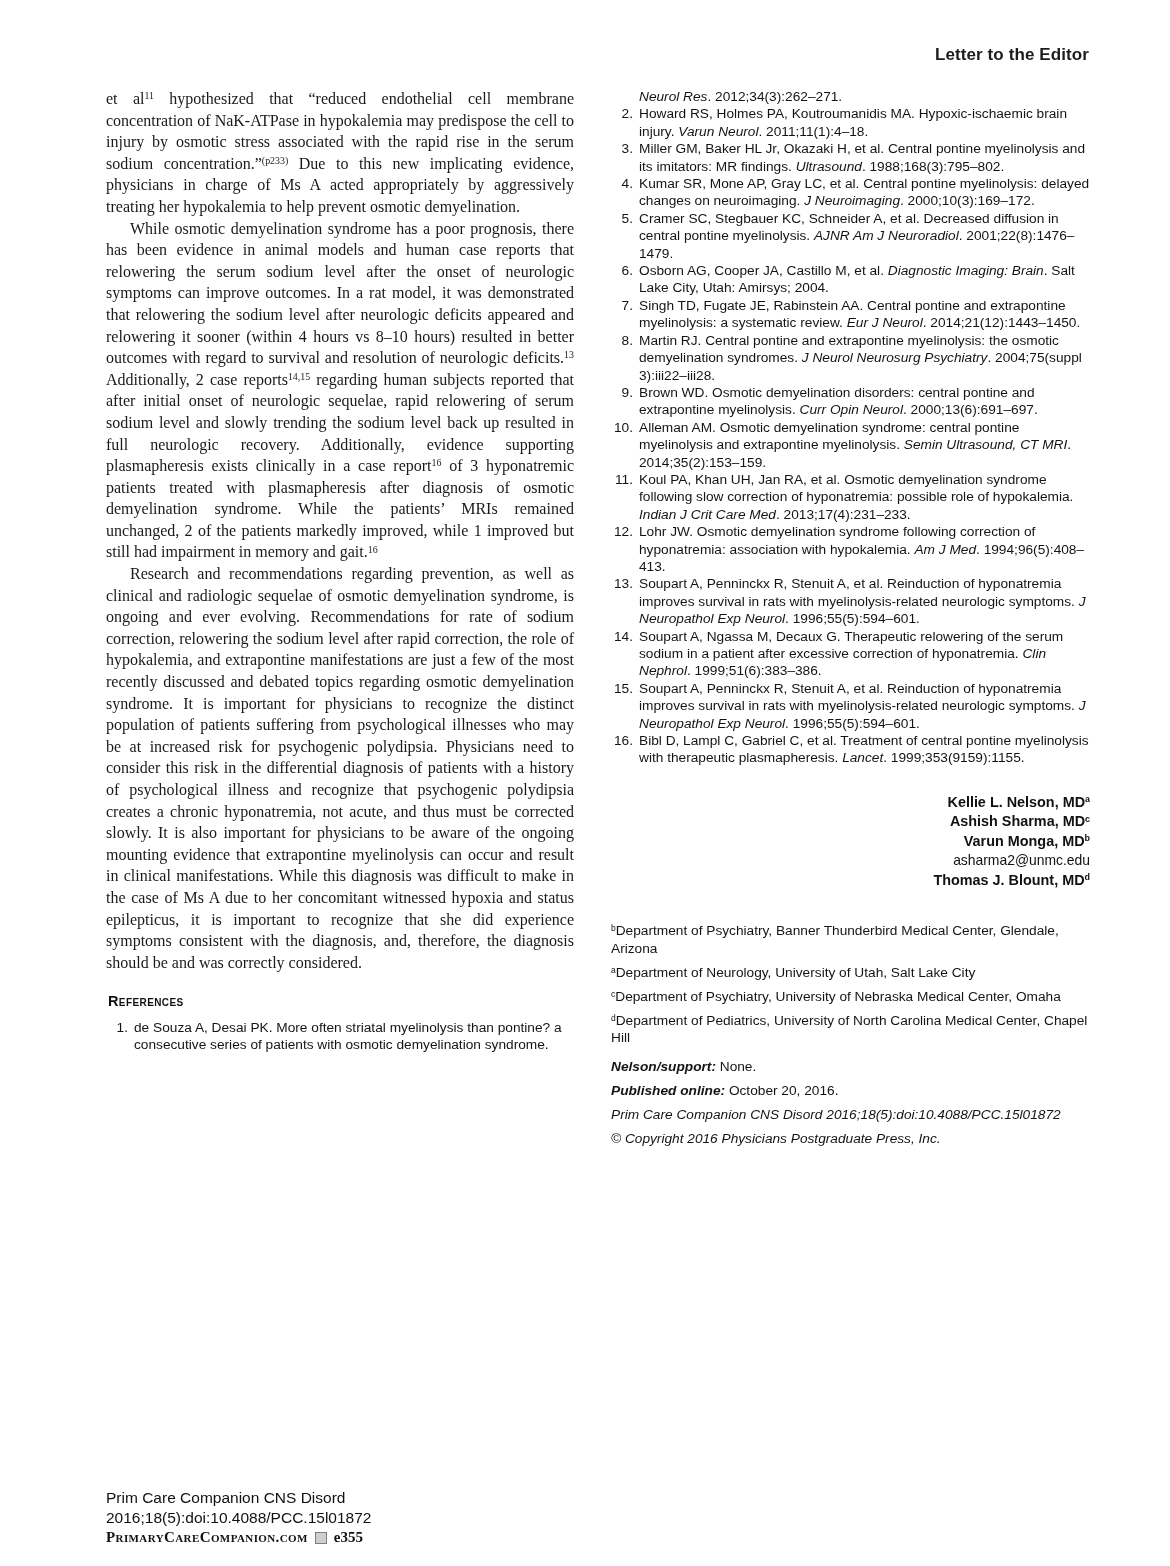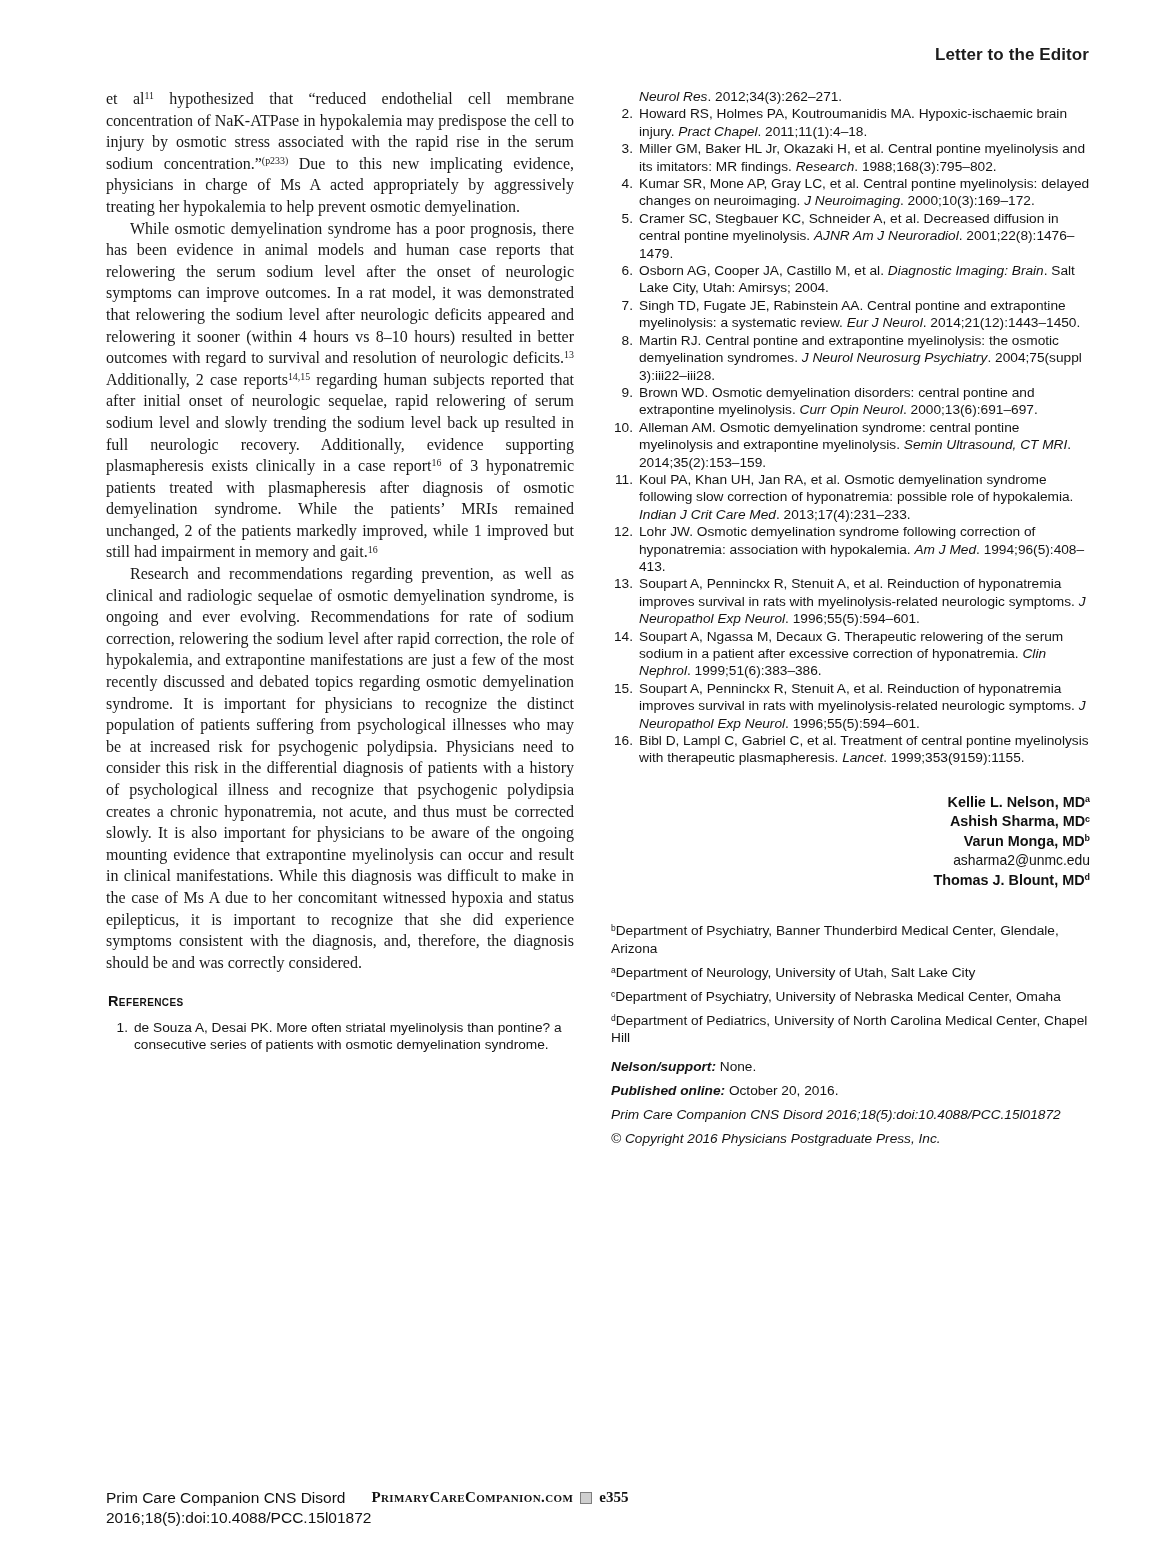--- a/index.html
+++ b/index.html
@@ -105,22 +105,23 @@
     color: #141414;
   }
 
   
   .footer {
     position: absolute;
     left: 106px;
     right: 80px;
     top: 1488px;
     display: flex;
-    justify-content: flex-start;
+    justify-content: center;
     align-items: flex-start;
+    flex-direction: column;
   }
   .footer-left div {
     font: 15.5px/20px "Liberation Sans", sans-serif;
     color: #111111;
   }
   .footer-right {
     display: flex;
     align-items: center;
     gap: 7px;
     margin-top: 2px;
@@ -164,25 +165,25 @@
         <span class="ref-text">de Souza A, Desai PK. More often striatal myelinolysis than pontine? a consecutive series of patients with osmotic demyelination syndrome.</span>
       </div>
     </div>
 
     <div class="col-right">
       <div class="ref-cont"><span class="rt-i">Neurol Res</span><span>. 2012;34(3):262–271.</span></div>
 
       <div id="ref-list">
           <div class="ref">
             <span class="ref-num">2.</span>
-            <span class="ref-text"><span>Howard RS, Holmes PA, Koutroumanidis MA. Hypoxic-ischaemic brain injury. </span><span class="rt-i">Pract Chapel</span><span>. 2011;11(1):4–18.</span></span>
+            <span class="ref-text"><span>Howard RS, Holmes PA, Koutroumanidis MA. Hypoxic-ischaemic brain injury. </span><span class="rt-i">Varun Neurol</span><span>. 2011;11(1):4–18.</span></span>
           </div>
           <div class="ref">
             <span class="ref-num">3.</span>
-            <span class="ref-text"><span>Miller GM, Baker HL Jr, Okazaki H, et al. Central pontine myelinolysis and its imitators: MR findings. </span><span class="rt-i">Research</span><span>. 1988;168(3):795–802.</span></span>
+            <span class="ref-text"><span>Miller GM, Baker HL Jr, Okazaki H, et al. Central pontine myelinolysis and its imitators: MR findings. </span><span class="rt-i">Ultrasound</span><span>. 1988;168(3):795–802.</span></span>
           </div>
           <div class="ref">
             <span class="ref-num">4.</span>
             <span class="ref-text"><span>Kumar SR, Mone AP, Gray LC, et al. Central pontine myelinolysis: delayed changes on neuroimaging. </span><span class="rt-i">J Neuroimaging</span><span>. 2000;10(3):169–172.</span></span>
           </div>
           <div class="ref">
             <span class="ref-num">5.</span>
             <span class="ref-text"><span>Cramer SC, Stegbauer KC, Schneider A, et al. Decreased diffusion in central pontine myelinolysis. </span><span class="rt-i">AJNR Am J Neuroradiol</span><span>. 2001;22(8):1476–1479.</span></span>
           </div>
           <div class="ref">

